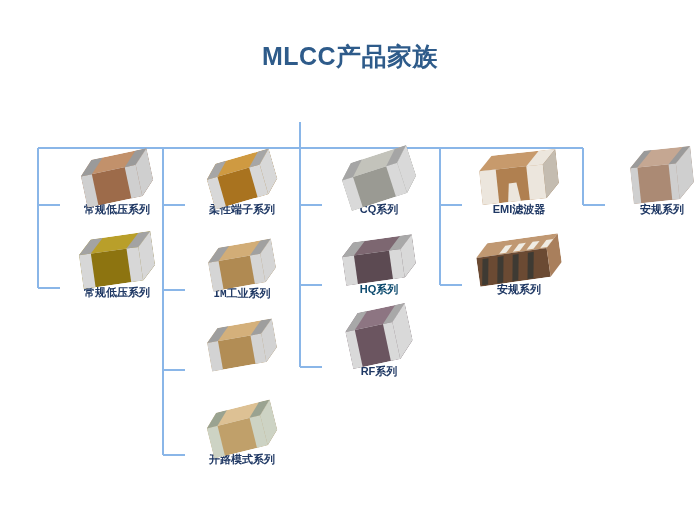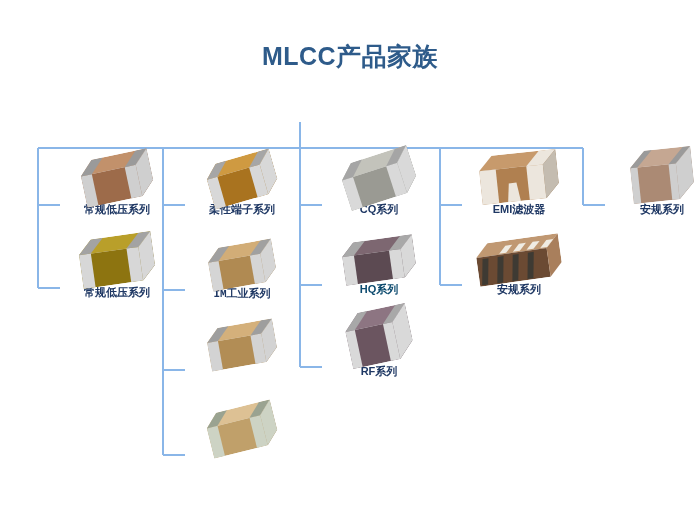--- a/index.html
+++ b/index.html
@@ -156,20 +156,21 @@
           <polygon points="0,13 55,13 68,0 13,0" fill="#ddc194"></polygon>
           <polygon points="0,13 55,13 55,44 0,44" fill="#c0a06a"></polygon>
           <polygon points="55,13 68,0 68,31 55,44" fill="#9b7e4e"></polygon>
           <polygon points="0,13 11,13 11,44 0,44" fill="#cdd3c4"></polygon>
           <polygon points="0,13 11,13 24,0 13,0" fill="#9aa391"></polygon>
           <polygon points="44,13 55,13 55,44 44,44" fill="#cdd3c4"></polygon>
           <polygon points="44,13 55,13 68,0 57,0" fill="#9aa391"></polygon>
           <polygon points="55,13 68,0 68,31 55,44" fill="#cdd3c4"></polygon>
         </svg>
       </div>
+      <div class="node-label" style="color: rgb(31, 56, 100);">开路模式系列</div>
     </div>
     <div class="line v" style="left: 299px; top: 148px; height: 219px; background: rgb(138, 182, 232);"></div>
     <div class="line h tick" style="left: 300px; top: 204px; width: 22px; background: rgb(138, 182, 232);"></div>
     <div class="node" style="width: 150px; left: 304px; top: 155px;">
       <div class="chip-wrap" style="width: 72px; height: 46px;">
         <svg class="chipsvg" width="72" height="46" viewBox="0 0 72 46" style="transform: rotate(-18deg);">
           <polygon points="0,14 58,14 72,0 14,0" fill="#c3c3bb"></polygon>
           <polygon points="0,14 58,14 58,46 0,46" fill="#9a9a93"></polygon>
           <polygon points="58,14 72,0 72,32 58,46" fill="#77776f"></polygon>
           <polygon points="0,14 11.600000000000001,14 11.600000000000001,46 0,46" fill="#d9d9d9"></polygon>

